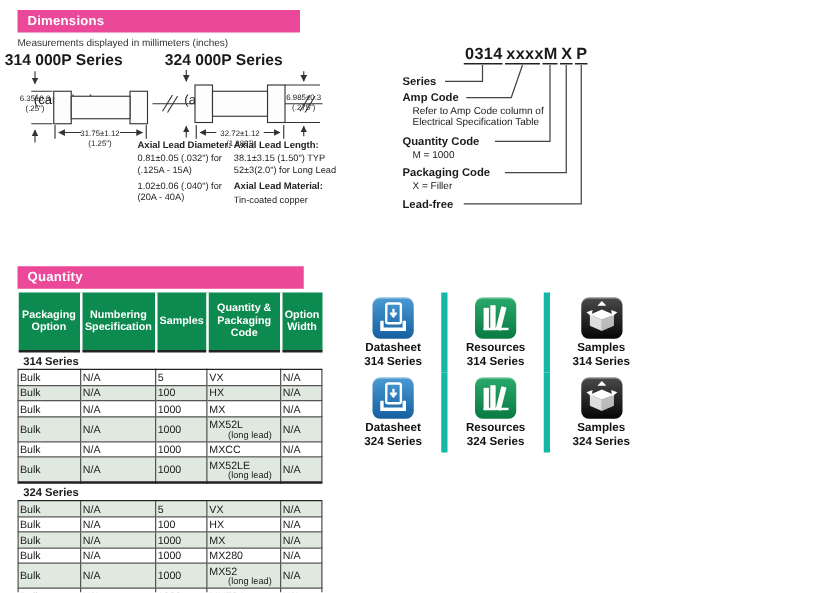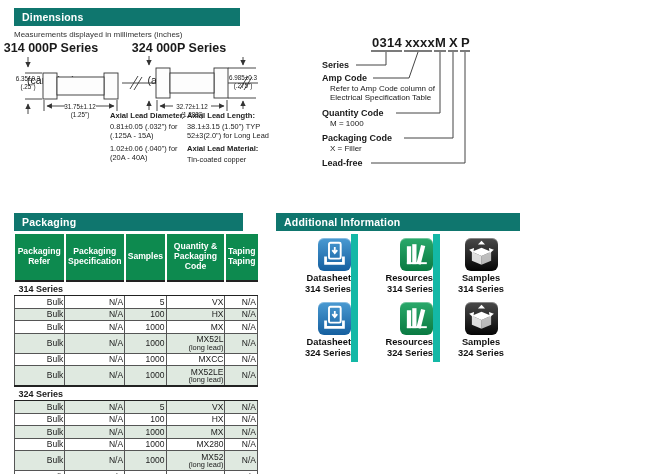--- a/index.html
+++ b/index.html
@@ -1,18 +1,18 @@
 <!DOCTYPE html>
 <html><head>
 <meta charset="utf-8">
 <style>
   html,body{margin:0;padding:0;background:#fff;}
   #page{position:relative;width:659px;height:474px;background:#fff;overflow:hidden;
         font-family:"Liberation Sans",sans-serif;color:#1a1a1a;}
-  .section-bar{position:absolute;height:18px;background:#0f766e;color:#fff;font-weight:bold;
+  .section-bar{position:absolute;height:18px;background:#ec4899;color:#fff;font-weight:bold;
         font-size:10.5px;line-height:18px;padding-left:8px;box-sizing:border-box;letter-spacing:.2px;}
   #bar-dimensions{left:14px;top:8px;width:226px;}
   #bar-pns{left:276px;top:8px;width:244px;}
   #bar-packaging{left:14px;top:213px;width:229px;}
   #bar-addinfo{left:276px;top:213px;width:244px;}
   .meas-note{position:absolute;left:14px;top:30px;font-size:8px;color:#333;}
   .series-title{position:absolute;text-align:center;}
   #title-314{left:0;top:41px;width:102px;}
   #title-324{left:126px;top:41px;width:106px;}
   .series-title .t{font-size:12.5px;font-weight:bold;}
@@ -26,51 +26,50 @@
   .note-title{font-weight:bold;font-size:7.6px;margin-bottom:2px;}
   .note-gap{height:5px;}
   
   #packaging-table{position:absolute;left:14px;top:234px;width:244px;border-collapse:collapse;
         font-size:8.5px;border-bottom:4px double #222;}
   #packaging-table th{background:#0d8a4f;color:#fff;font-weight:bold;font-size:8.6px;height:44px;
         text-align:center;vertical-align:middle;padding:1px 2px;border-left:2px solid #fff;line-height:1.15;}
   #packaging-table th:first-child{border-left:none;}
   .group-row td{font-weight:bold;font-size:9px;text-align:left;padding:1.5px 0 1.5px 4px;
         border-top:2px solid #222;border-bottom:1px solid #222;background:#fff;}
-  .data-row td{border:1px solid #555;text-align:right;padding:1.5px 1px;line-height:8.5px;}
+  .data-row td{border:1px solid #555;text-align:left;padding:1.5px 1px;line-height:8.5px;}
   .data-row.shaded td{background:#dfe9e0;}
   .code-note{display:block;font-size:7.4px;line-height:7.5px;padding-left:15px;}
   
   #pns-svg{position:absolute;left:276px;top:30px;}
   .pn-code{font-size:13px;font-weight:bold;letter-spacing:.3px;}
   .pn-label{font-size:9px;font-weight:bold;}
   .pn-note{font-size:8px;}
   .pn-line{stroke:#444;stroke-width:1;fill:none;}
   .pn-underline{stroke:#222;stroke-width:1.2;}
   
   #addinfo-grid{position:absolute;left:276px;top:234px;width:246px;display:grid;
         grid-template-columns:82px 82px 82px;grid-auto-rows:64px;}
   .tile{display:flex;flex-direction:column;align-items:center;padding-top:4px;box-sizing:border-box;cursor:pointer;}
-  .tile.div-r{border-right:7px solid #14b8a6;align-items:flex-end;}
+  .tile.div-r{border-right:5px solid #14b8a6;}
   .tile-icon{width:33px;height:33px;border-radius:6px;box-shadow:inset 0 1px 0 rgba(255,255,255,.35);}
   .tile-icon.datasheet-icon{background:linear-gradient(#4a9ad2,#155f9f);}
   .tile-icon.resources-icon{background:linear-gradient(#2aa96b,#0a7a42);}
   .tile-icon.samples-icon{background:linear-gradient(#4a4a4a,#050505);}
   .tile-label{font-size:9.3px;font-weight:bold;text-align:center;line-height:1.15;margin-top:2px;color:#111;}
   .diag-line{stroke:#333;stroke-width:0.9;fill:none;}
   .fuse-part{stroke:#333;stroke-width:0.9;fill:#fdfdfd;}
 </style>
 </head>
 <body>
 
 <div id="page">
 
   <div class="section-bar" id="bar-dimensions">Dimensions</div>
-  <div class="section-bar" id="bar-packaging">Packaging</div>
-  <div class="section-bar" id="bar-addinfo">Additional Information</div>
+  <div class="section-bar" id="bar-packaging">Quantity</div>
 
   <div class="meas-note">Measurements displayed in millimeters (inches)</div>
 
   <div class="series-title" id="title-314">
     <div class="t">314 000P Series</div>
     <div class="s">(cartridge)</div>
   </div>
   <div class="series-title" id="title-324">
     <div class="t">324 000P Series</div>
     <div class="s">(axial leaded)</div>
@@ -175,25 +174,25 @@
   <table id="packaging-table">
     <colgroup>
       <col style="width:51px">
         <col style="width:60px">
         <col style="width:40px">
         <col style="width:62px">
         <col style="width:31px">
     </colgroup>
     <thead>
       <tr>
-        <th>Packaging Refer</th>
-        <th>Packaging Specification</th>
+        <th>Packaging Option</th>
+        <th>Numbering Specification</th>
         <th>Samples</th>
         <th>Quantity &amp; Packaging Code</th>
-        <th>Taping Taping</th>
+        <th>Option Width</th>
       </tr>
     </thead>
     <tbody>
         <tr class="group-row">
           <td colspan="5">314 Series</td>
         </tr>
         <tr class="data-row">
           <td>Bulk</td>
           <td>N/A</td>
           <td>5</td>

